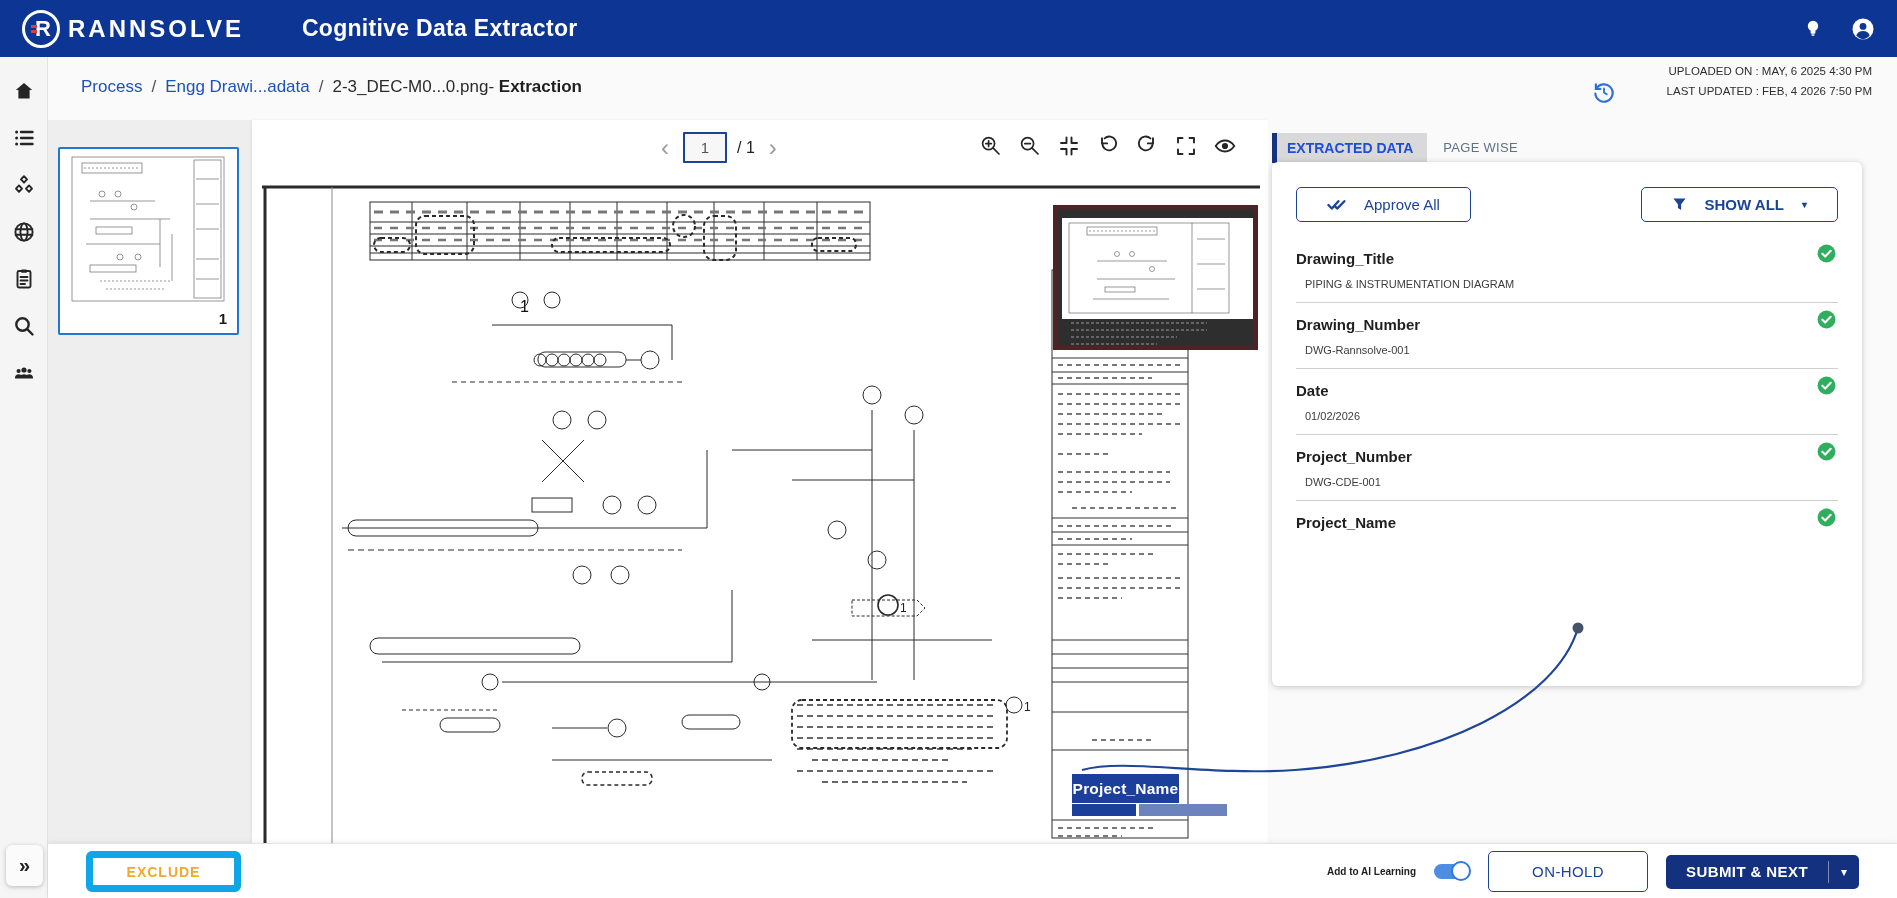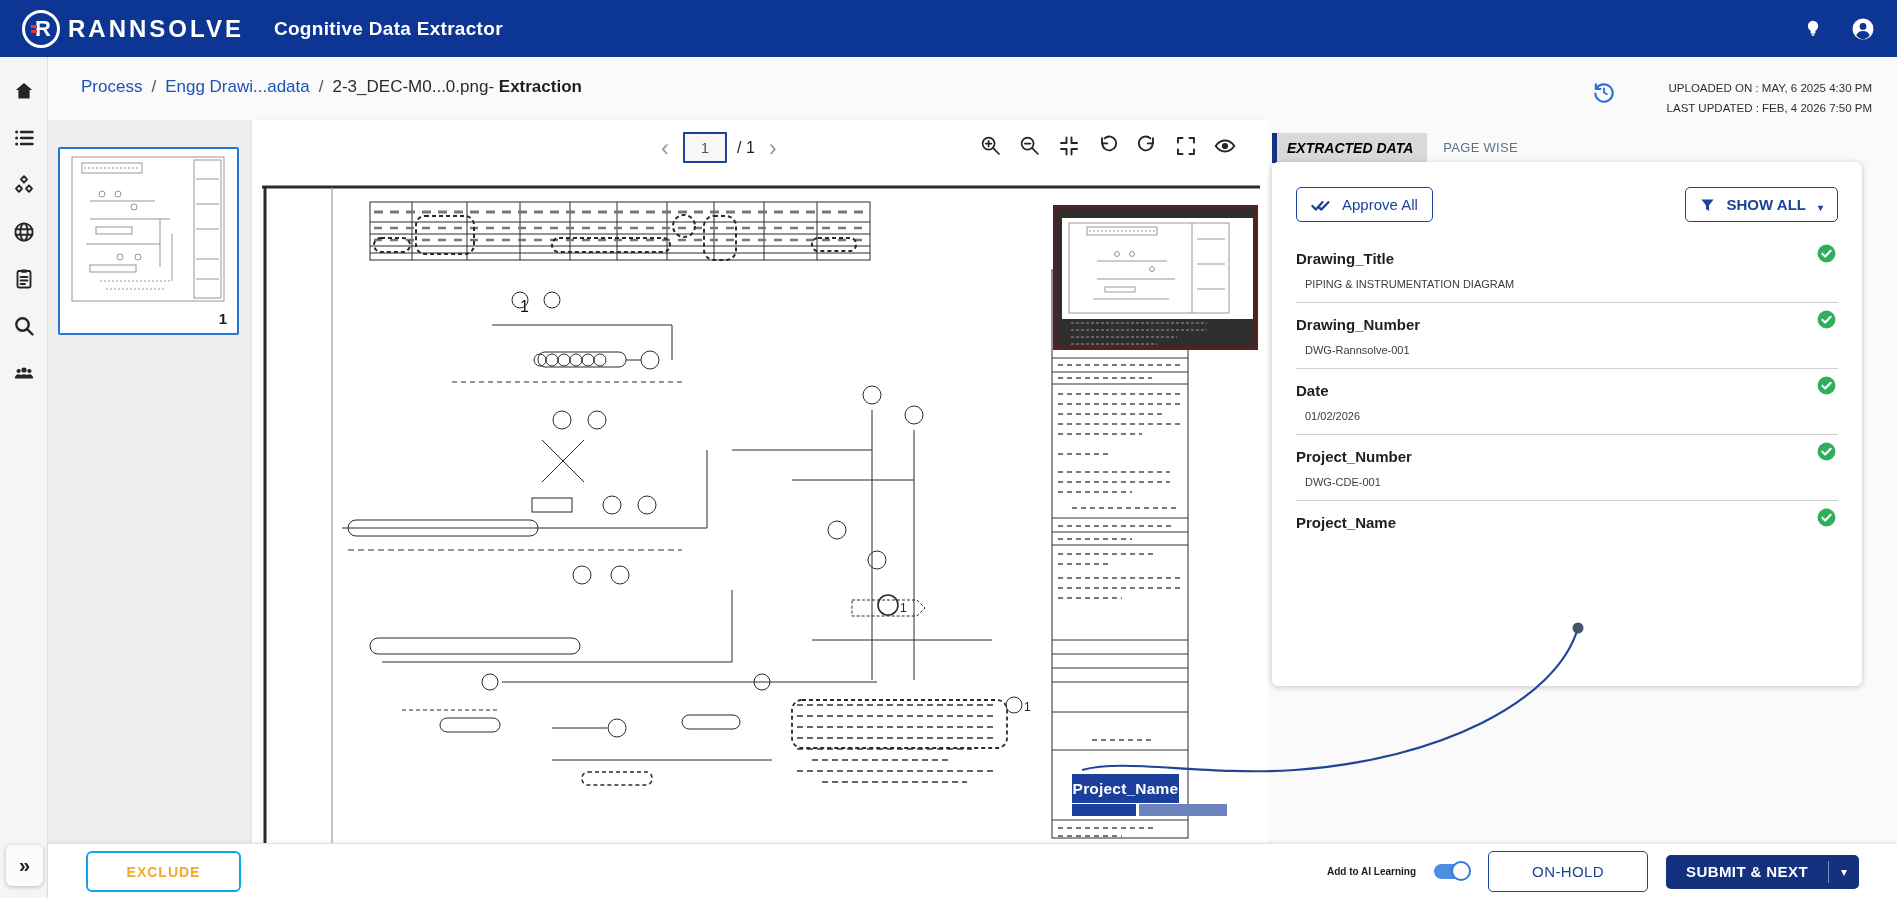--- a/index.html
+++ b/index.html
@@ -10,40 +10,40 @@
   
   .navbar { position:absolute; left:0; top:0; width:1897px; height:57px;
     background:#0d3594; display:flex; align-items:center; padding:0 22px; z-index:60; }
   .logo-wrap { display:flex; align-items:center; gap:8px; }
   .logo-circle { width:38px; height:38px; border:3px solid #fff; border-radius:50%;
     display:flex; align-items:center; justify-content:center; position:relative; }
   .logo-circle .r { color:#fff; font-size:22px; font-weight:bold; margin-left:4px; }
   .logo-ticks { position:absolute; left:6px; top:12px; display:flex; flex-direction:column; gap:2px; }
   .logo-ticks i { display:block; width:6px; height:3px; background:#e03a3a; }
   .brand { color:#fff; font-size:24px; font-weight:bold; letter-spacing:3px; }
-  .app-title { color:#fff; font-size:19px; font-weight:600; margin-left:30px; letter-spacing:.3px; }
+  .app-title { color:#fff; font-size:23px; font-weight:600; margin-left:58px; letter-spacing:.3px; }
   .nav-right { margin-left:auto; display:flex; align-items:center; gap:26px; }
 
   
   .sidebar { position:absolute; left:0; top:57px; width:48px; height:841px; background:#f5f5f5;
     border-right:1px solid #e3e3e3; z-index:40; display:flex; flex-direction:column; align-items:center;
     padding-top:22px; gap:23px; }
   .side-icon { width:24px; height:24px; cursor:pointer; }
   .expand-btn { position:absolute; left:6px; bottom:12px; width:37px; height:41px; background:#fbfbfb;
     border-radius:6px; box-shadow:0 1px 4px rgba(0,0,0,.25); display:flex; align-items:center;
     justify-content:center; font-size:20px; font-weight:bold; color:#222; cursor:pointer; }
 
   
   .crumb-row { position:absolute; left:48px; top:57px; width:1849px; height:63px; background:#fafafa; }
   .crumbs { position:absolute; left:33px; top:20px; font-size:17px; display:flex; gap:9px; align-items:baseline; }
   .crumb-link { color:#1d52b8; cursor:pointer; }
   .crumb-sep { color:#555; }
   .crumb-current { color:#2b2b2b; }
   .crumb-current b { font-weight:700; color:#1f1f1f; }
-  .meta { position:absolute; right:25px; top:21px; text-align:right; font-size:11.5px; color:#2e2e2e; line-height:20px; }
+  .meta { position:absolute; right:25px; top:4px; text-align:right; font-size:11.5px; color:#2e2e2e; line-height:20px; }
   .history-btn { position:absolute; right:280px; top:22px; width:26px; height:26px; cursor:pointer; }
 
   
   .thumb-panel { position:absolute; left:48px; top:120px; width:204px; height:723px; background:#eeeeee; }
   .thumb-card { position:absolute; left:10px; top:27px; width:181px; height:188px; background:#fff;
     border:2px solid #1f79d2; border-radius:2px; cursor:pointer; }
   .thumb-num { position:absolute; right:10px; bottom:6px; font-size:15px; font-weight:600; color:#1c1c1c; }
 
   
   .viewer { position:absolute; left:252px; top:120px; width:1016px; height:723px; background:#fff;
@@ -64,40 +64,40 @@
 
   .hl-label { position:absolute; left:820px; top:654px; width:107px; height:29px; background:#1c3f9b;
     color:#fff; font-size:15.5px; font-weight:700; display:flex; align-items:center; justify-content:center;
     z-index:7; letter-spacing:.2px; }
   .hl-chip1 { position:absolute; left:820px; top:684px; width:64px; height:12px; background:#1c3f9b; z-index:7; }
   .hl-chip2 { position:absolute; left:887px; top:684px; width:88px; height:12px; background:#6d83bd; z-index:7; }
 
   
   .right-panel { position:absolute; left:1272px; top:120px; width:595px; height:723px; }
   .tabs { position:absolute; left:0; top:13px; display:flex; }
-  .tab-active { background:#d9d9d9; border-left:5px solid #16337f; color:#000000; font-weight:700;
-    font-size:14px; padding:7px 14px 7px 10px; cursor:pointer;font-style:italic; }
+  .tab-active { background:#d9d9d9; border-left:5px solid #16337f; color:#1d4ed8; font-weight:700;
+    font-size:14px; padding:7px 14px 7px 10px; cursor:pointer; }
   .tab-inactive { color:#5f7183; font-size:13px; padding:7px 16px; cursor:pointer; letter-spacing:.3px; }
   .panel-card { position:absolute; left:0; top:42px; width:590px; height:524px; background:#fff;
     border-radius:6px; box-shadow:0 1px 6px rgba(0,0,0,.22); padding:25px 24px 10px 24px; }
   .panel-actions { display:flex; justify-content:space-between; align-items:center; margin-bottom:28px; }
-  .btn-outline-blue { display:flex; align-items:flex-end; gap:12px; border:1px solid #1b4397; color:#1b4397;
-    background:#fff; border-radius:5px; font-size:15px; padding:8px 14px; cursor:pointer; font-weight:500; }
+  .btn-outline-blue { display:flex; align-items:center; gap:18px; border:1px solid #1b4397; color:#1b4397;
+    background:#fff; border-radius:5px; font-size:15px; padding:8px 30px; cursor:pointer; font-weight:500; }
   .field { position:relative; margin-bottom:13px; }
   .field-label { font-size:15px; font-weight:700; color:#1f1f1f; margin-bottom:9px; }
   .field-value { font-size:11px; color:#3c3c3c; padding:2px 2px 12px 9px; border-bottom:1px solid #cfcfcf; }
   .field-check { position:absolute; right:2px; top:-6px; width:19px; height:19px; }
   .field-highlight .hl-input { background:#efefef; border:1px solid #d7d7d7; border-bottom:2px solid #1b4397;
     border-radius:5px 5px 0 0; font-size:15px; color:#555; padding:10px 2px 10px 9px; }
 
   
   .footer-bar { position:absolute; left:48px; top:843px; width:1849px; height:55px; background:#fff;
     border-top:1px solid #e4e4e4; box-shadow:0 -1px 4px rgba(0,0,0,.07); z-index:45; }
   .exclude-btn { position:absolute; left:38px; top:7px; width:155px; height:41px; background:#fff;
-    border:2px solid #0ea5e9; border-radius:6px; color:#f0a92e; font-weight:700; font-size:14px;
+    border:7px solid #0ea5e9; border-radius:6px; color:#f0a92e; font-weight:700; font-size:14px;
     letter-spacing:1px; cursor:pointer; font-family:inherit; }
   .footer-right { position:absolute; right:38px; top:7px; display:flex; align-items:center; gap:18px; height:41px; }
   .ai-label { font-size:10px; font-weight:600; color:#1d1d1d; }
   .toggle { position:relative; width:36px; height:15px; background:#4d8de4; border-radius:8px; cursor:pointer; }
   .toggle .knob { position:absolute; right:-1px; top:-3px; width:20px; height:20px; background:#fff;
     border:2px solid #2f7ad9; border-radius:50%; }
   .onhold-btn { width:160px; height:41px; background:#fff; border:1.5px solid #1b4397; border-radius:5px;
     color:#1b4397; font-size:15px; font-weight:500; cursor:pointer; font-family:inherit; letter-spacing:.4px; }
   .submit-btn { display:flex; align-items:stretch; height:34px; background:#13317e; border-radius:5px;
     overflow:hidden; cursor:pointer; }

